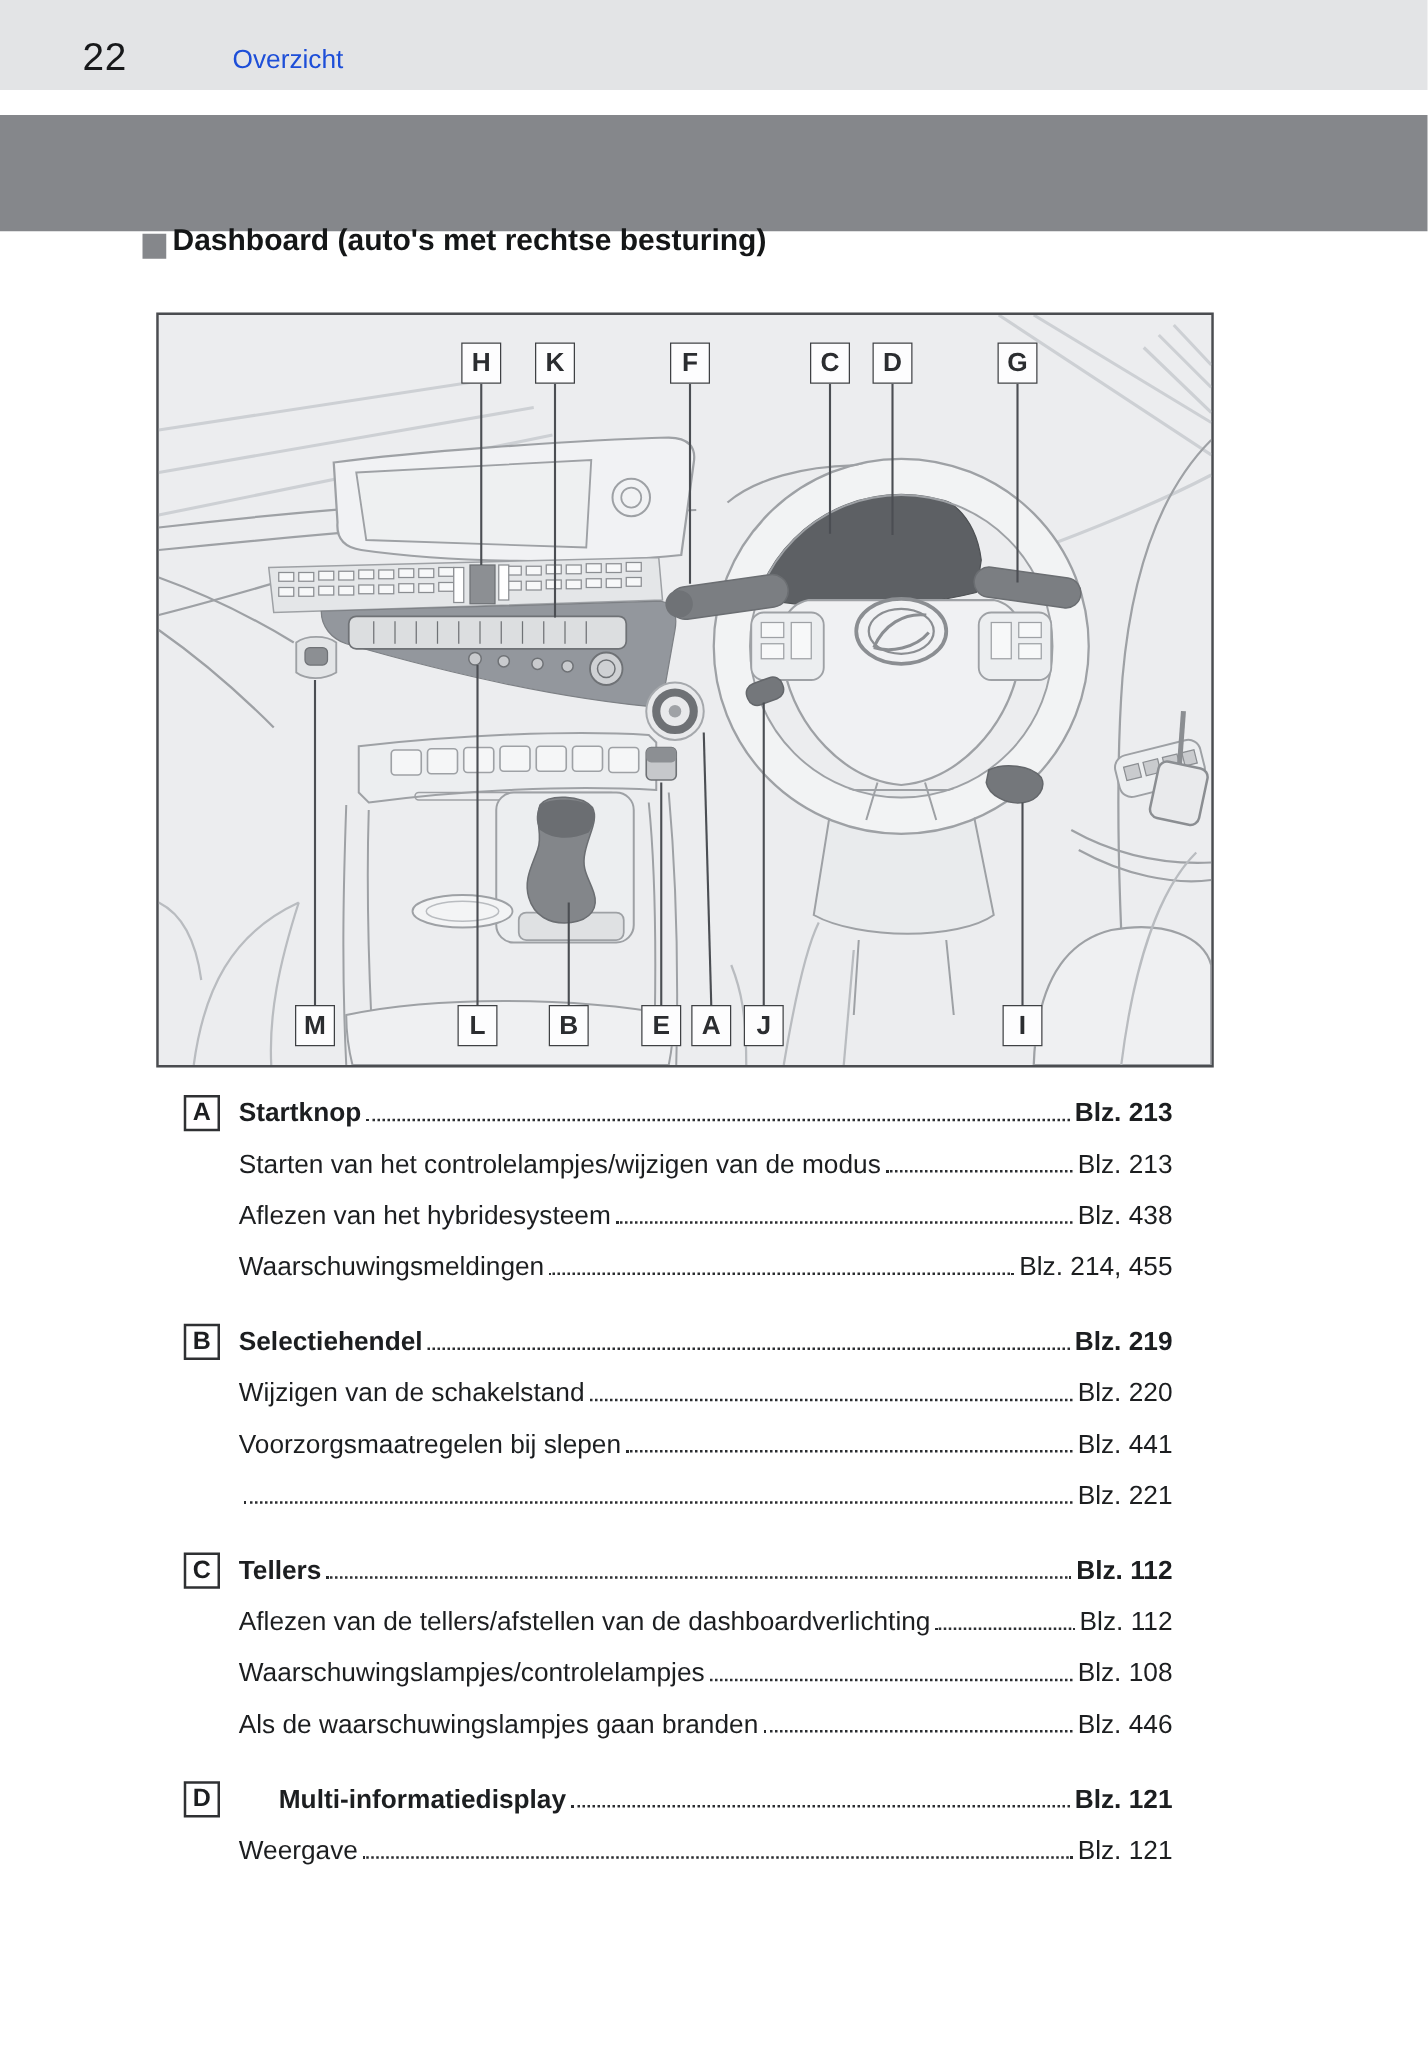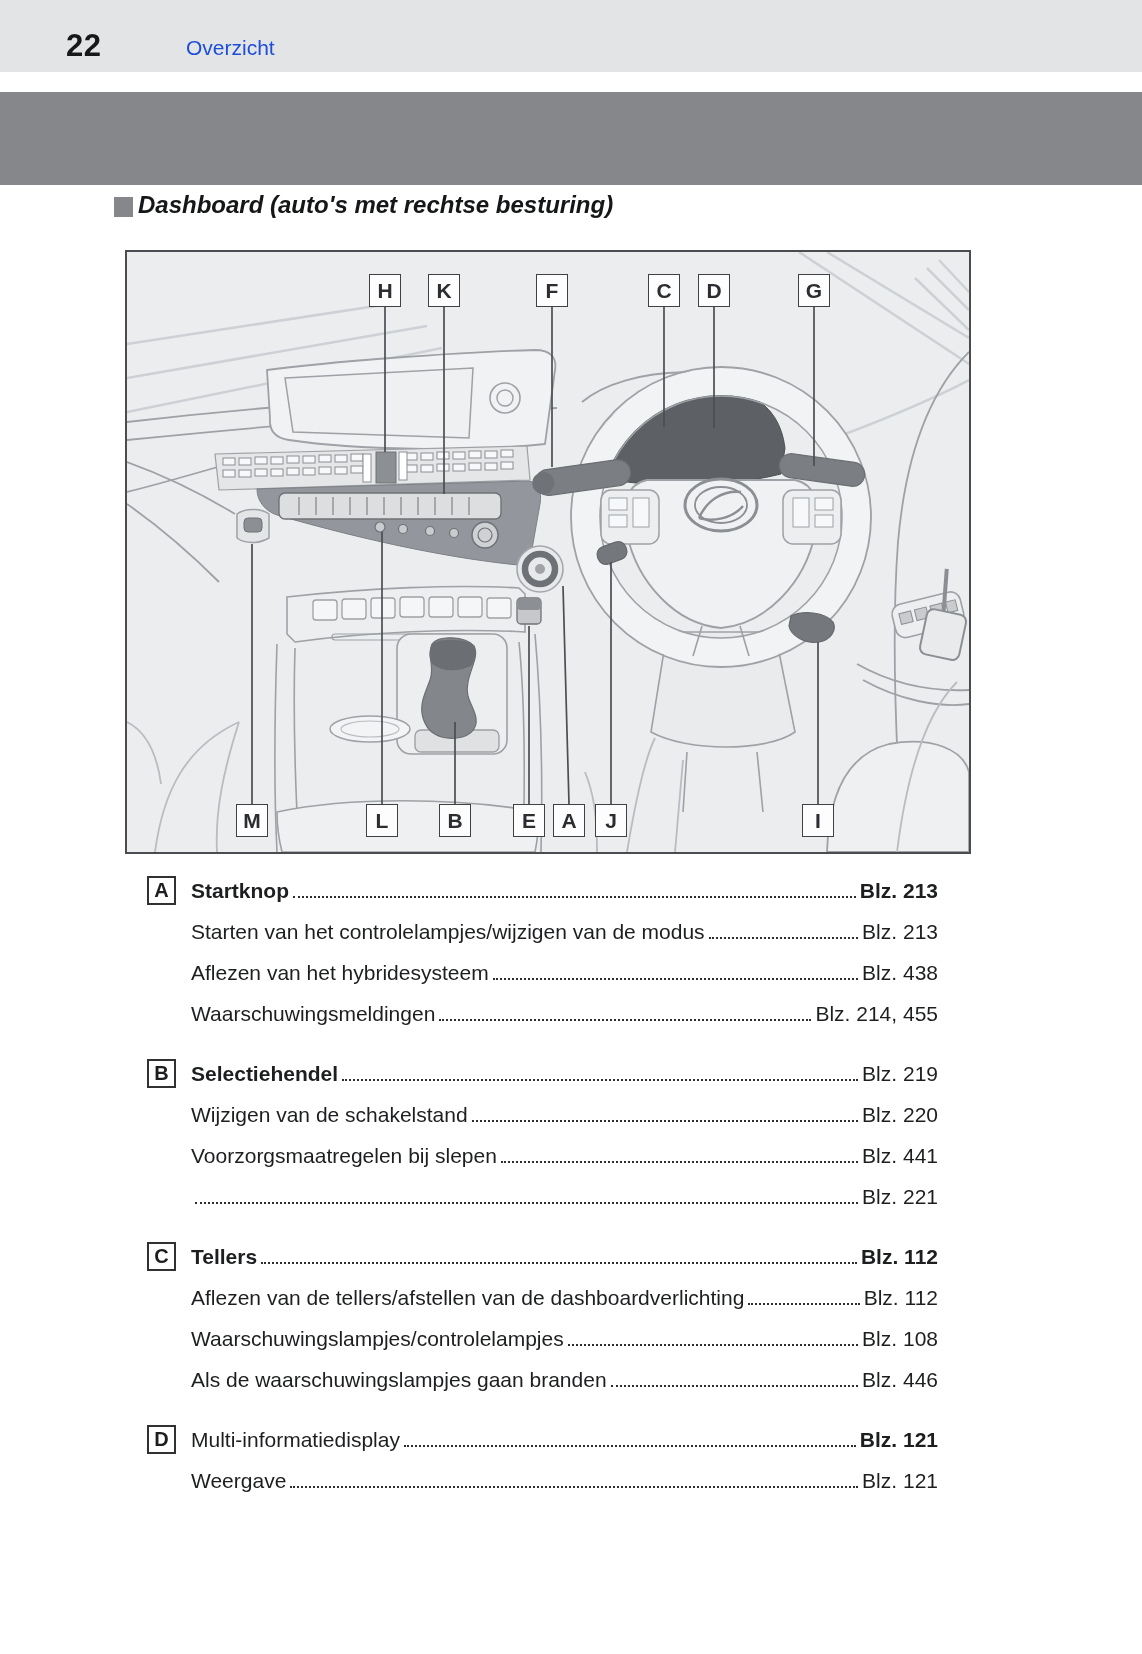--- a/index.html
+++ b/index.html
@@ -1,22 +1,22 @@
 <!DOCTYPE html>
 <html><head>
 <meta charset="utf-8">
 <style>
   html,body{margin:0;padding:0;background:#ffffff;}
   body{width:1142px;height:1654px;position:relative;font-family:"Liberation Sans",sans-serif;color:#1c1e20;overflow:hidden;}
   .band{position:absolute;left:0;width:1142px;}
   .header-band{top:0;height:72px;background:#e3e4e6;}
-  .page-number{position:absolute;left:66px;top:28px;font-size:31px;font-weight:bold;color:#17181a;letter-spacing:0.5px;}
+  .page-number{position:absolute;left:66px;top:28px;font-size:31px;font-weight:normal;color:#17181a;letter-spacing:0.5px;}
   .section-title{position:absolute;left:186px;top:36px;font-size:21px;color:#1d4ed8;}
   .section-banner{top:92px;height:93px;background:#85878b;}
-  .heading-row{position:absolute;left:114px;top:191px;display:flex;align-items:center;font-style:italic;}
+  .heading-row{position:absolute;left:114px;top:179px;display:flex;align-items:flex-end;}
   .heading-bullet{width:19px;height:20px;background:#85878b;margin-top:4px;margin-right:5px;}
   .heading-title{font-size:24px;font-weight:bold;color:#141617;white-space:nowrap;}
 
   .figure{position:absolute;left:125px;top:250px;width:842px;height:600px;border:2px solid #4a4c50;background:#ecedef;}
   .figure svg.art{position:absolute;left:0;top:0;}
   .figure svg.leaders{position:absolute;left:0;top:0;pointer-events:none;}
   .callout{position:absolute;width:32px;height:33px;background:#fdfdfe;border:1.7px solid #3f4144;box-sizing:border-box;
            display:flex;align-items:center;justify-content:center;font-size:21px;font-weight:bold;color:#2b2d30;}
 
   .index{position:absolute;left:147px;top:870px;width:791px;}
@@ -296,21 +296,21 @@
         <span class="label">Waarschuwingsmeldingen</span>
         <div class="leader"></div>
         <span class="pageref">Blz. 214, 455</span>
       </div>
     </div>
     <div class="group">
       <div class="row head-row">
         <div class="letter-box">B</div>
         <span class="label" style="font-weight: bold;">Selectiehendel</span>
         <div class="leader"></div>
-        <span class="pageref" style="font-weight: normal;">Blz. 219</span>
+        <span class="pageref" style="font-weight: bold;">Blz. 219</span>
       </div>
       <div class="row sub-row">
         <span class="label">Wijzigen van de schakelstand</span>
         <div class="leader"></div>
         <span class="pageref">Blz. 220</span>
       </div>
       <div class="row sub-row">
         <span class="label">Voorzorgsmaatregelen bij slepen</span>
         <div class="leader"></div>
         <span class="pageref">Blz. 441</span>
@@ -339,21 +339,21 @@
       </div>
       <div class="row sub-row">
         <span class="label">Als de waarschuwingslampjes gaan branden</span>
         <div class="leader"></div>
         <span class="pageref">Blz. 446</span>
       </div>
     </div>
     <div class="group">
       <div class="row head-row">
         <div class="letter-box">D</div>
-        <span class="label" style="font-weight: normal;">Multi-informatiedisplay</span>
+        <span class="label" style="font-weight: bold; margin-left: 32px;">Multi-informatiedisplay</span>
         <div class="leader"></div>
         <span class="pageref" style="font-weight: bold;">Blz. 121</span>
       </div>
       <div class="row sub-row">
         <span class="label">Weergave</span>
         <div class="leader"></div>
         <span class="pageref">Blz. 121</span>
       </div>
     </div>
   </section>

